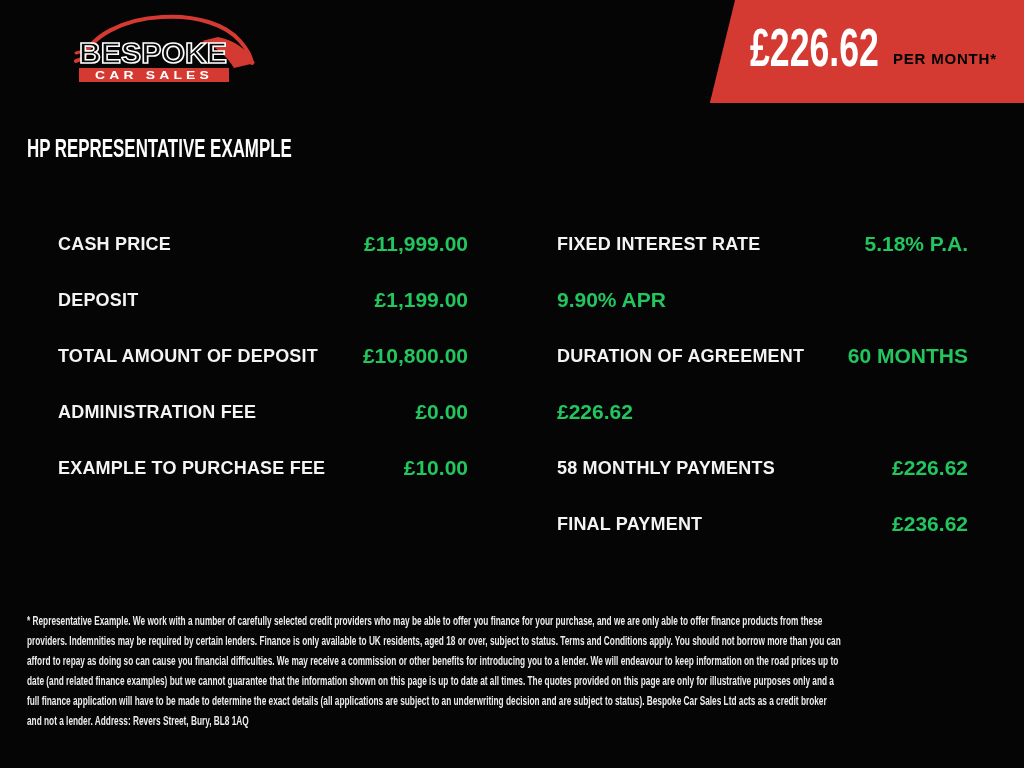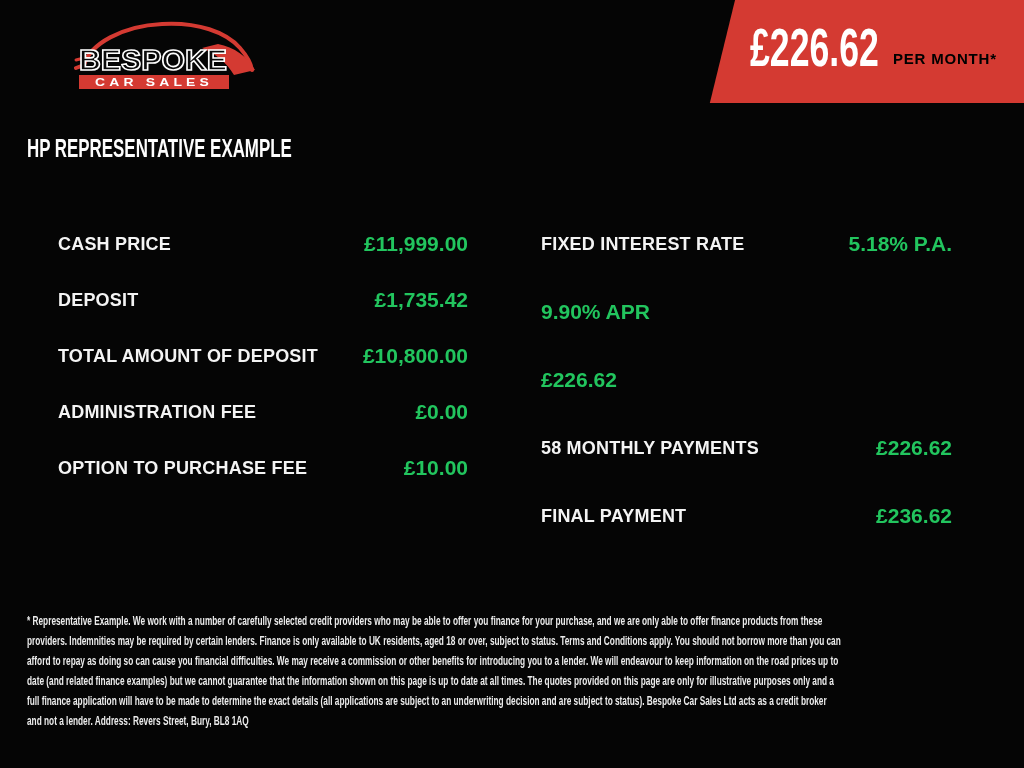--- a/index.html
+++ b/index.html
@@ -23,34 +23,34 @@
     transform:scaleX(0.66);transform-origin:left top;
     white-space:nowrap;letter-spacing:0px;
   }
   .price-period{
     position:absolute;left:205px;top:50px;
     font-size:15px;font-weight:700;color:#000000;
     letter-spacing:0.8px;white-space:nowrap;
   }
 
   
-  .logo{position:absolute;left:74px;top:16px;width:196px;height:82px;}
+  .logo{position:absolute;left:74px;top:9px;width:196px;height:82px;}
 
   
   .heading{
     position:absolute;left:27px;top:133px;
     font-size:26px;font-weight:700;color:#fdfdfd;
     transform:scaleX(0.65);transform-origin:left top;
     white-space:nowrap;
   }
 
   
   .col{position:absolute;top:216px;display:flex;flex-direction:column;}
   .col-left{left:58px;width:410px;}
-  .col-right{left:541px;width:411px;gap:12px;}
+  .col-right{left:557px;width:411px;}
   .frow{
     height:56px;display:flex;justify-content:space-between;align-items:center;
   }
   .flabel{
     font-size:18px;font-weight:700;color:#f4f4f4;letter-spacing:0.2px;
     white-space:nowrap;
   }
   .fvalue{
     font-size:21px;font-weight:700;color:#22c55e;white-space:nowrap;
   }
@@ -88,43 +88,47 @@
 
   <div class="heading">HP REPRESENTATIVE EXAMPLE</div>
 
   <div class="col col-left">
     <div class="frow">
       <span class="flabel">CASH PRICE</span>
       <span class="fvalue">£11,999.00</span>
     </div>
     <div class="frow">
       <span class="flabel">DEPOSIT</span>
-      <span class="fvalue">£1,735.42</span>
+      <span class="fvalue">£1,199.00</span>
     </div>
     <div class="frow">
       <span class="flabel">TOTAL AMOUNT OF DEPOSIT</span>
       <span class="fvalue">£10,800.00</span>
     </div>
     <div class="frow">
       <span class="flabel">ADMINISTRATION FEE</span>
       <span class="fvalue">£0.00</span>
     </div>
     <div class="frow">
-      <span class="flabel">OPTION TO PURCHASE FEE</span>
+      <span class="flabel">EXAMPLE TO PURCHASE FEE</span>
       <span class="fvalue">£10.00</span>
     </div>
   </div>
 
   <div class="col col-right">
     <div class="frow">
       <span class="flabel">FIXED INTEREST RATE</span>
       <span class="fvalue">5.18% P.A.</span>
     </div>
     <div class="frow">
       <span class="fvalue">9.90% APR</span>
+    </div>
+    <div class="frow">
+      <span class="flabel">DURATION OF AGREEMENT</span>
+      <span class="fvalue">60 MONTHS</span>
     </div>
     <div class="frow">
       <span class="fvalue">£226.62</span>
     </div>
     <div class="frow">
       <span class="flabel">58 MONTHLY PAYMENTS</span>
       <span class="fvalue">£226.62</span>
     </div>
     <div class="frow">
       <span class="flabel">FINAL PAYMENT</span>

